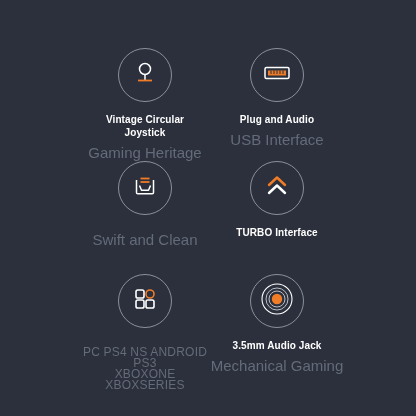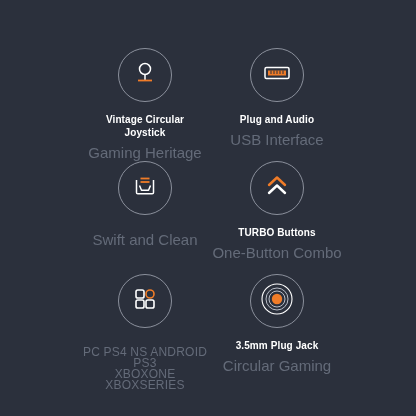--- a/index.html
+++ b/index.html
@@ -132,22 +132,21 @@
 
   <div class="feature-cell col-right">
     <div class="icon-ring">
       <span>
         <svg width="30" height="30" viewBox="0 0 30 30">
           <path d="M7 14 L15 6.5 L23 14" fill="none" stroke="#f07c28" stroke-width="2.4" stroke-linecap="round" stroke-linejoin="round"></path>
           <path d="M7 22 L15 14.5 L23 22" fill="none" stroke="#ffffff" stroke-width="2.4" stroke-linecap="round" stroke-linejoin="round"></path>
         </svg>
       </span>
     </div>
-    <div class="feature-title">TURBO Buttons</div>
-    <div class="feature-sub">One-Button Combo</div>
+    <div class="feature-title">TURBO Interface</div>
   </div>
 
   <div class="feature-cell col-left">
     <div class="icon-ring">
       <span>
         <svg width="30" height="30" viewBox="0 0 30 30">
           <rect x="6" y="6" width="8" height="8" rx="1.8" ry="1.8" fill="none" stroke="#ffffff" stroke-width="1.6"></rect>
           <circle cx="20" cy="10" r="4" fill="none" stroke="#f07c28" stroke-width="1.6"></circle>
           <rect x="6" y="16" width="8" height="8" rx="1.8" ry="1.8" fill="none" stroke="#ffffff" stroke-width="1.6"></rect>
           <rect x="16" y="16" width="8" height="8" rx="1.8" ry="1.8" fill="none" stroke="#ffffff" stroke-width="1.6"></rect>
@@ -162,17 +161,17 @@
     <div class="icon-ring">
       <span>
         <svg width="34" height="34" viewBox="0 0 34 34">
           <circle cx="17" cy="17" r="15" fill="none" stroke="#ffffff" stroke-width="1.1"></circle>
           <circle cx="17" cy="17" r="11" fill="none" stroke="#b9bec8" stroke-width="1"></circle>
           <circle cx="17" cy="17" r="8" fill="none" stroke="#b9bec8" stroke-width="1"></circle>
           <circle cx="17" cy="17" r="5.2" fill="#f07c28"></circle>
         </svg>
       </span>
     </div>
-    <div class="feature-title">3.5mm Plug Jack</div>
-    <div class="feature-sub">Circular Gaming</div>
+    <div class="feature-title">3.5mm Audio Jack</div>
+    <div class="feature-sub">Mechanical Gaming</div>
   </div>
 
 </div>
 
 </body></html>

